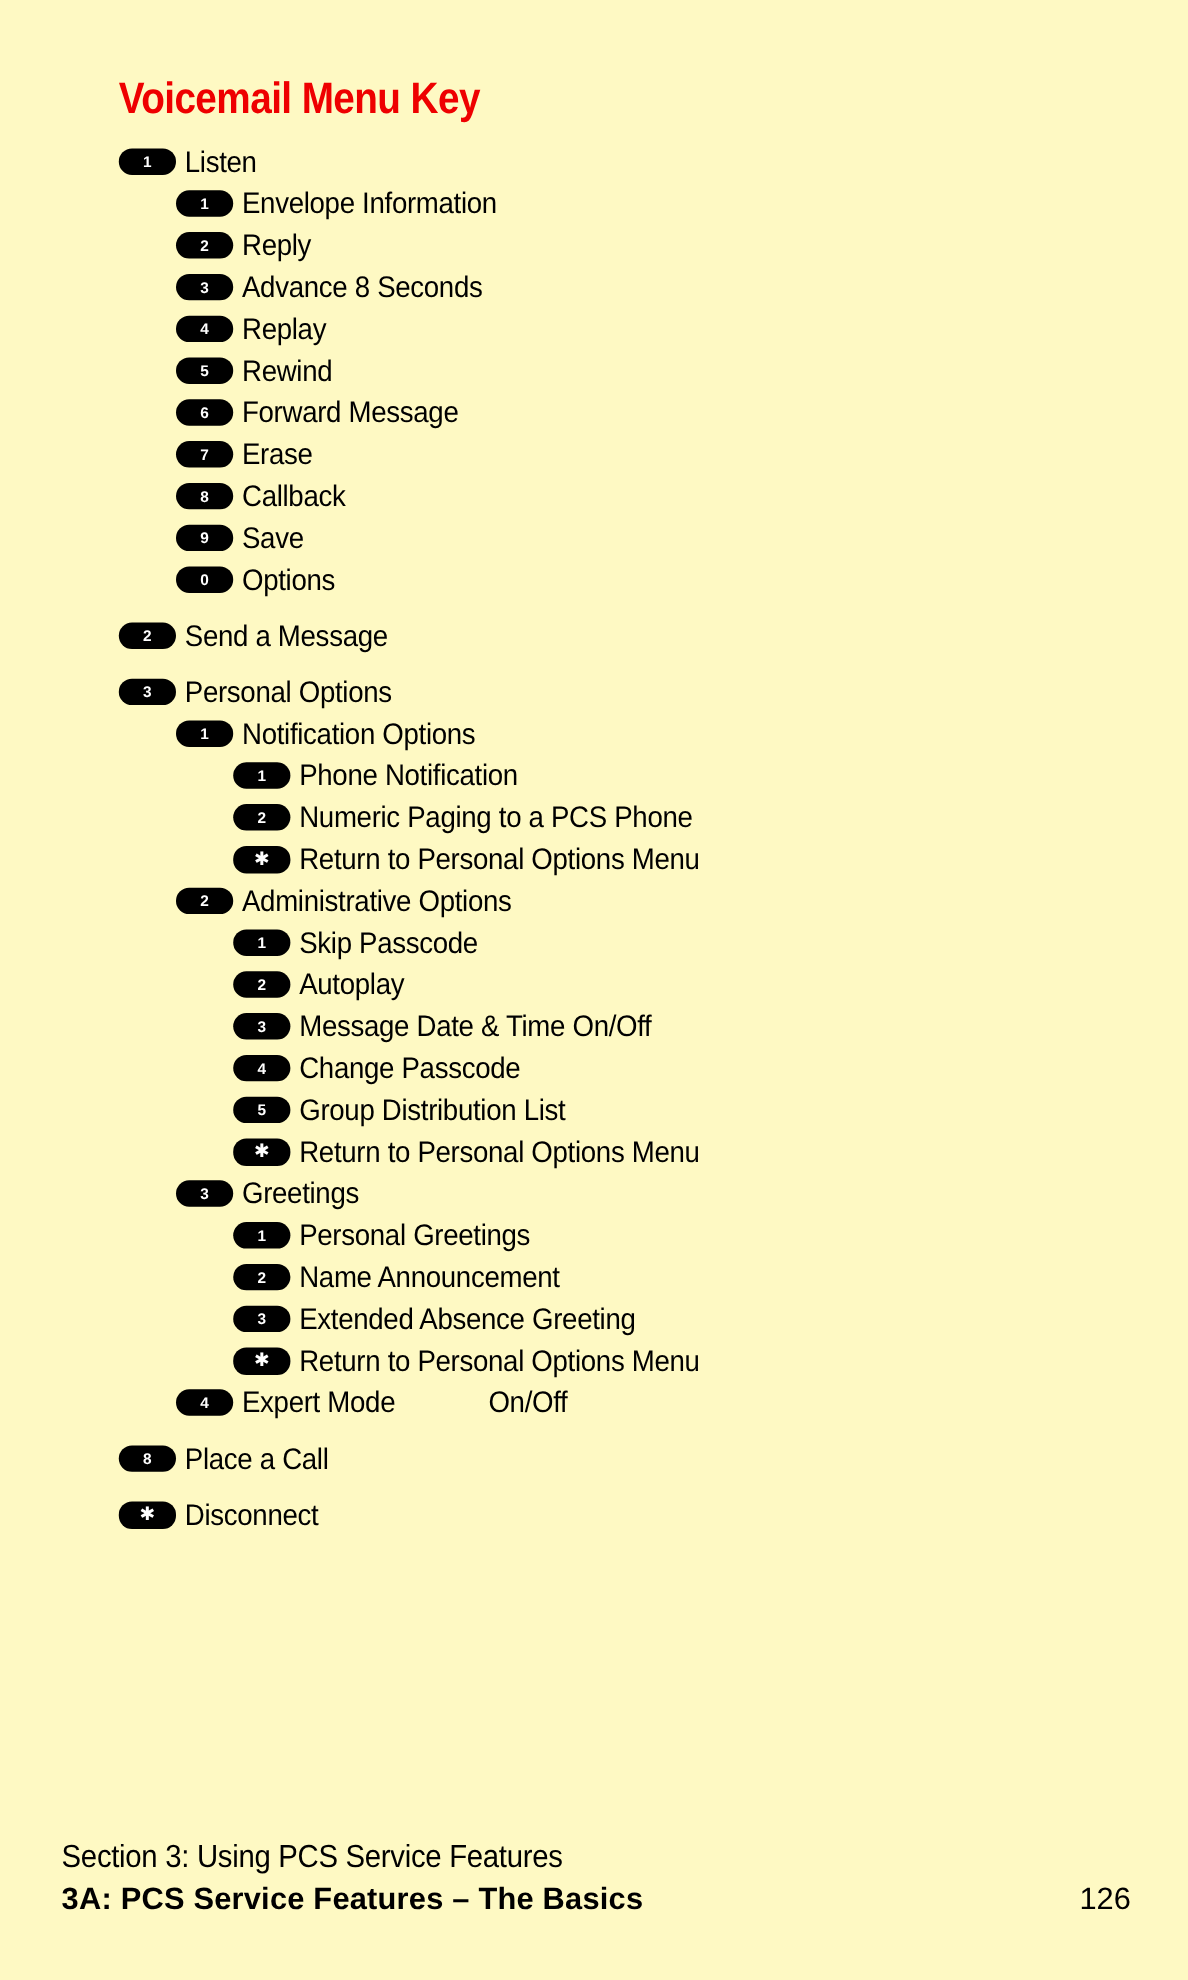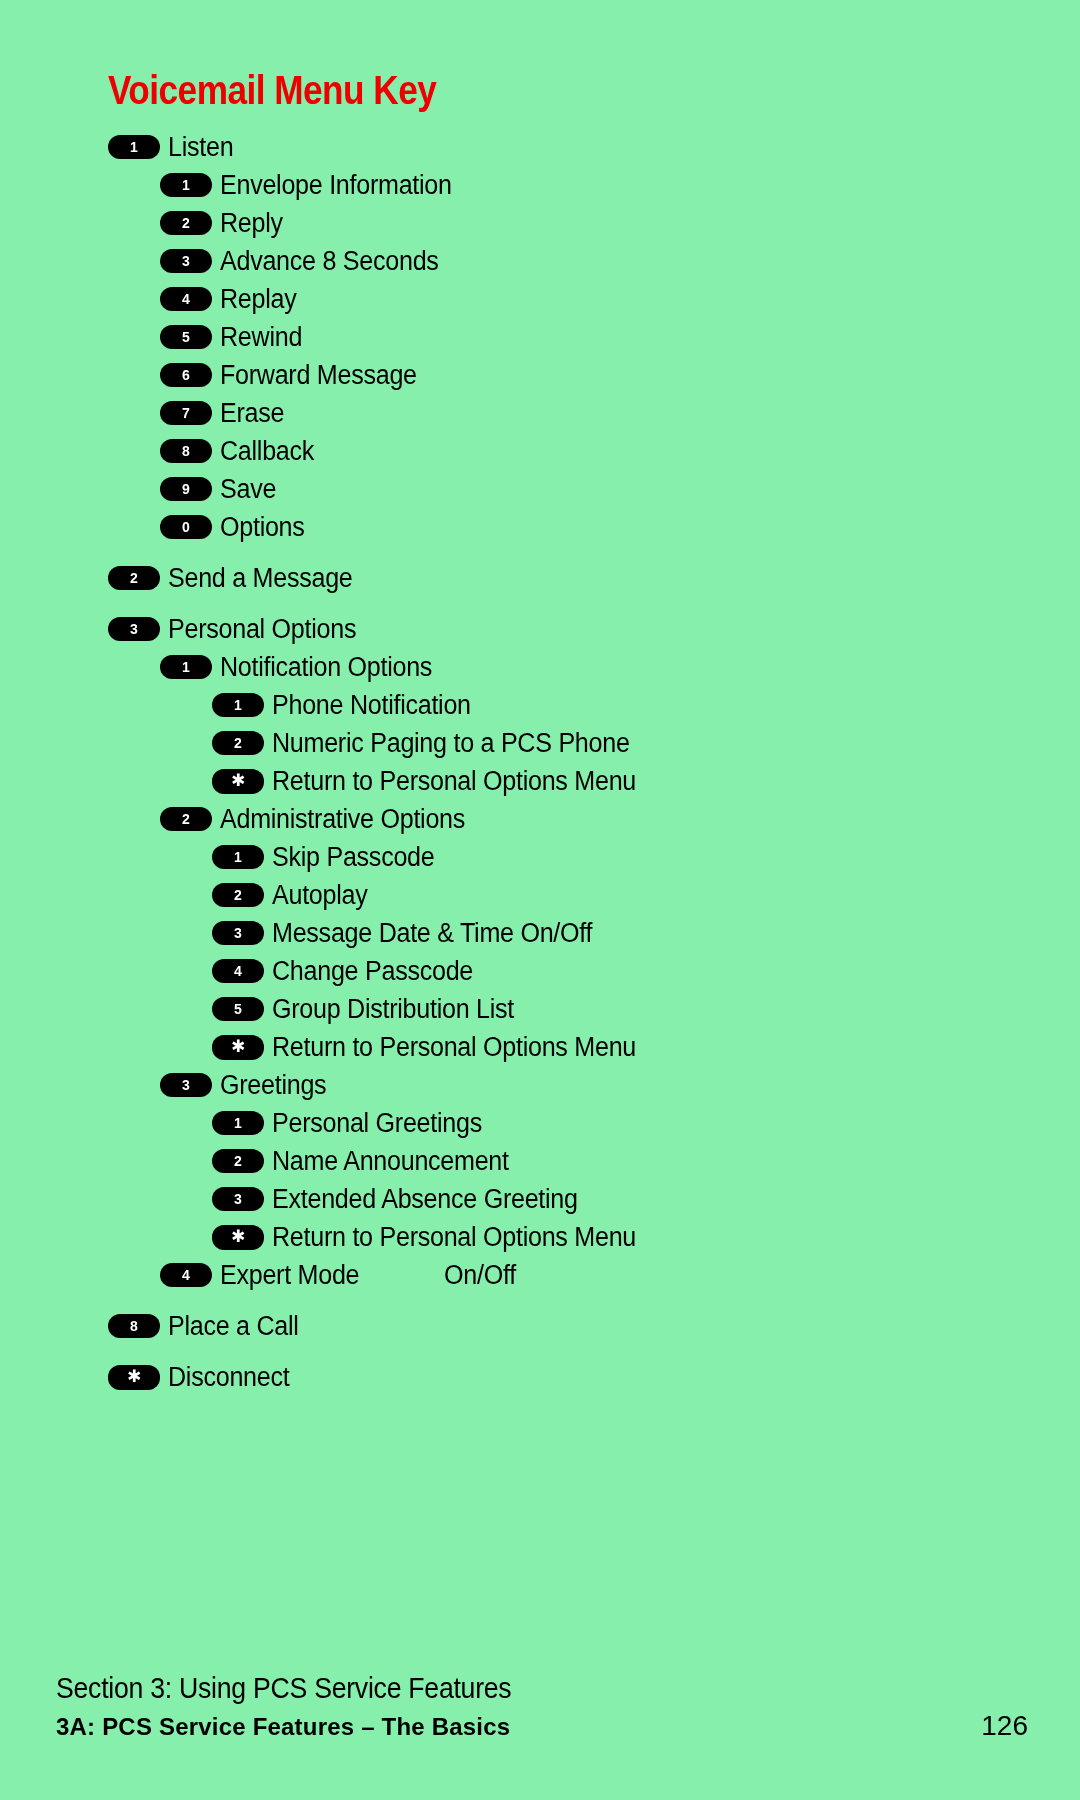--- a/index.html
+++ b/index.html
@@ -12,21 +12,21 @@
     height: 1800px;
     position: relative;
     font-family: "Liberation Sans", "DejaVu Sans", sans-serif;
     color: #000000;
     overflow: hidden;
   }
 
   #page {
     position: absolute;
     inset: 0;
-    background: #86efac;
+    background: #fef9c3;
   }
 
   
   .page-title {
     position: absolute;
     left: 108px;
     top: 68px;
     font-size: 40px;
     font-weight: bold;
     color: #ee0000;
@@ -112,21 +112,21 @@
     white-space: nowrap;
     line-height: 1.25;
   }
   .footer-bar {
     display: flex;
     align-items: baseline;
     justify-content: space-between;
     margin-top: 4px;
   }
   .footer-chapter {
-    font-size: 24px;
+    font-size: 28px;
     font-weight: bold;
     letter-spacing: 0.2px;
     white-space: nowrap;
   }
   .footer-page {
     font-size: 28px;
     font-weight: normal;
   }
 </style>
 </head>

